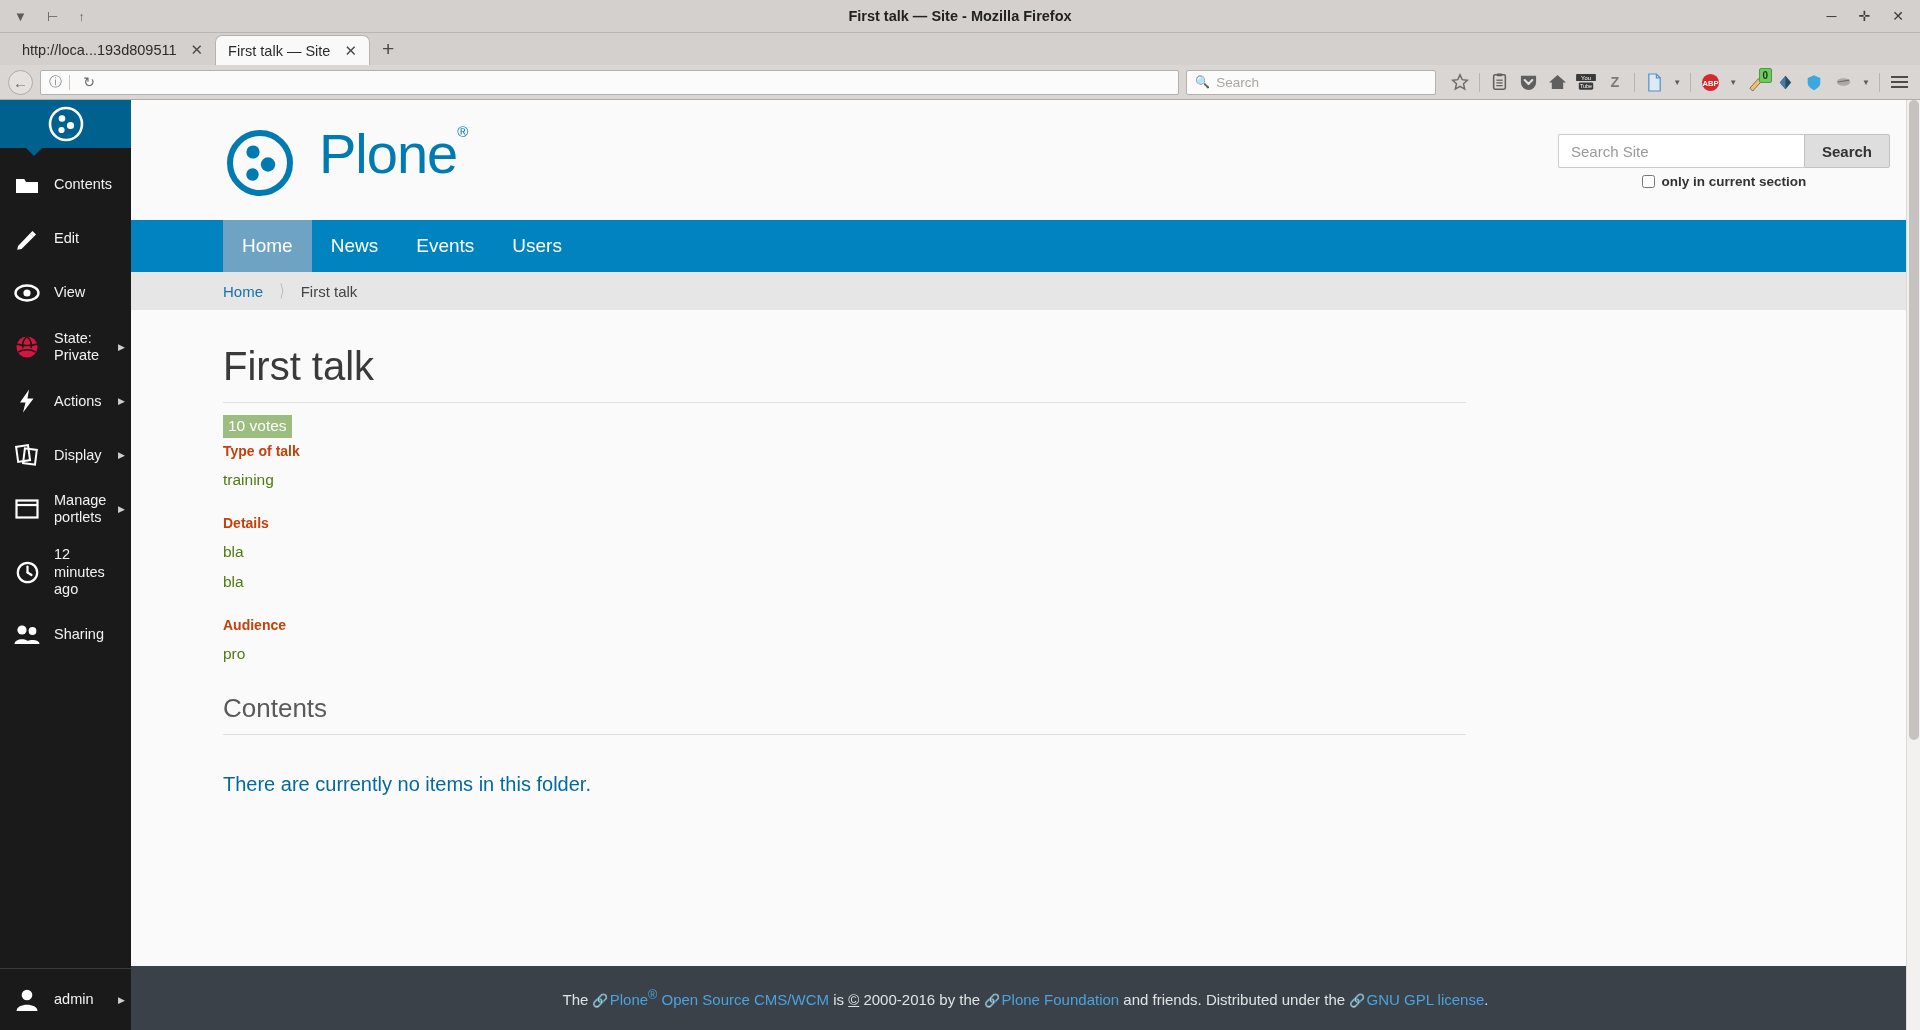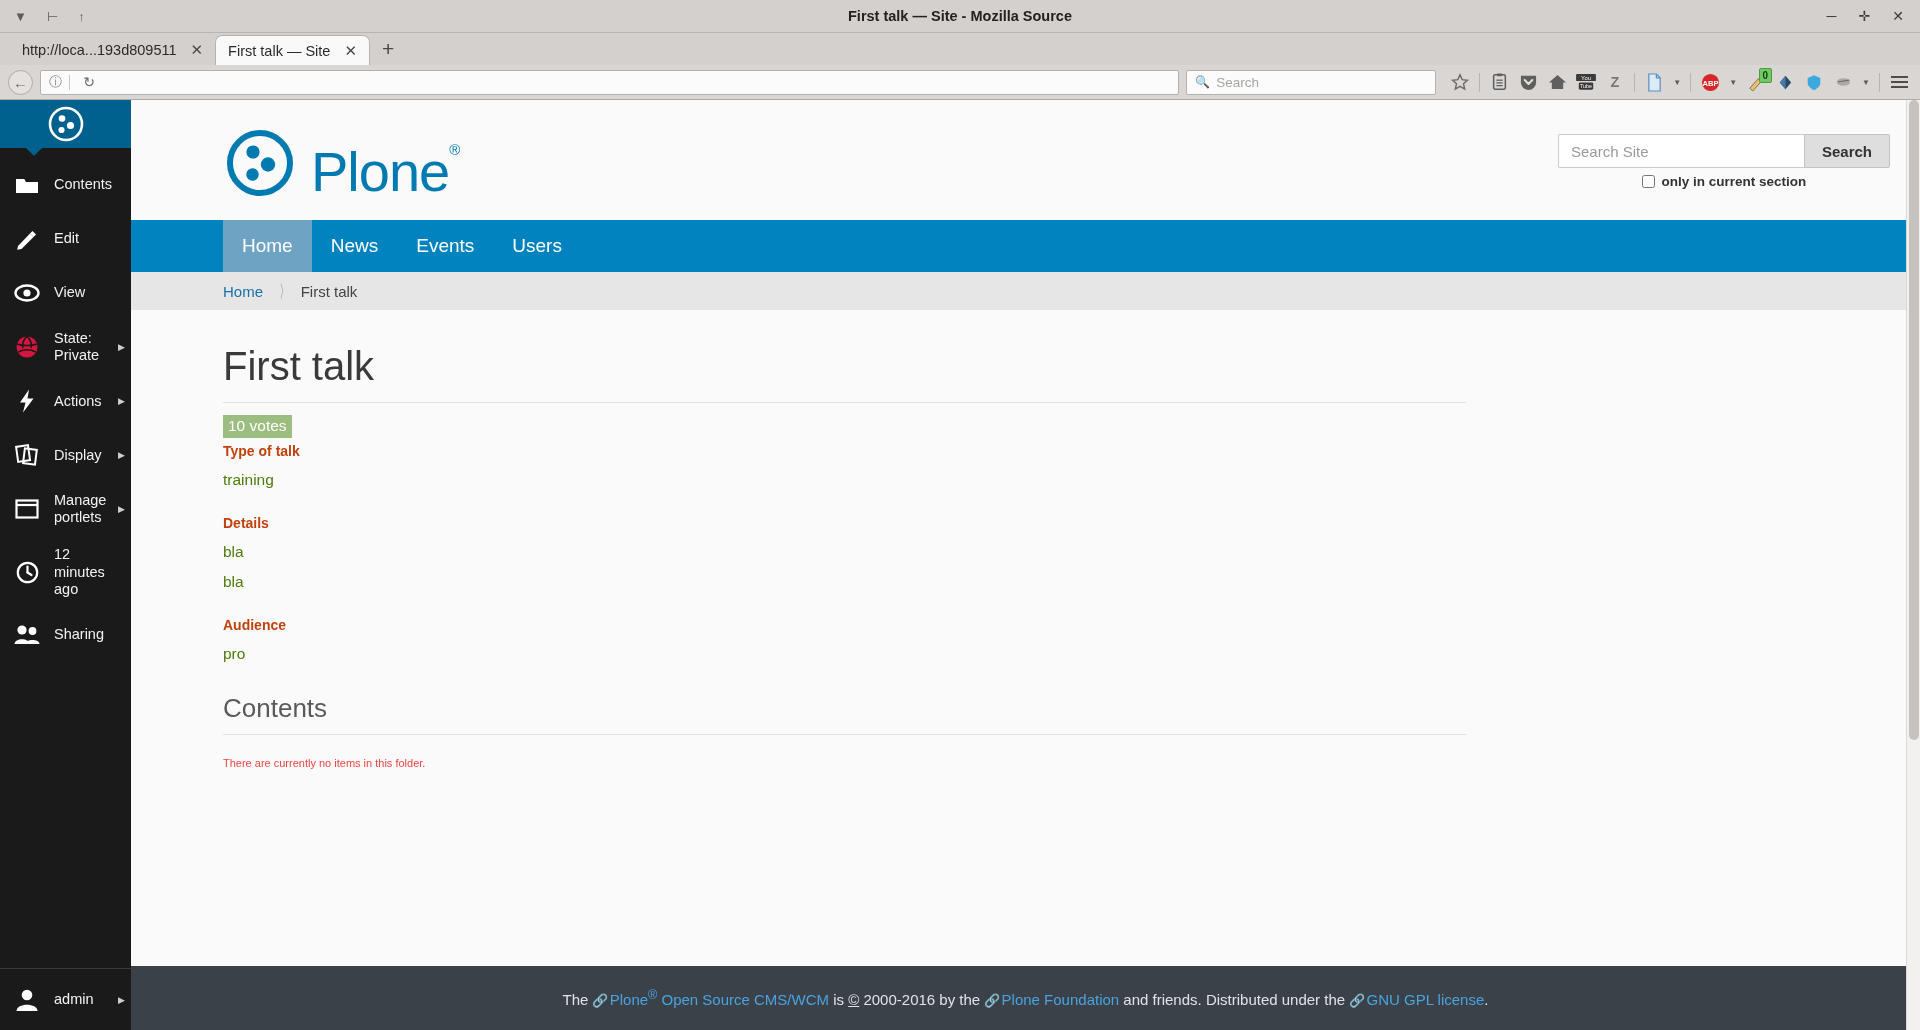--- a/index.html
+++ b/index.html
@@ -140,21 +140,21 @@
     gap: 14px; padding: 16px 8px 16px 14px; position: relative; cursor: pointer;
     min-height: 62px;
   }
 
   
   #site { flex: 1; display: flex; flex-direction: column; background: #fafafa; min-width: 0; }
   .site-header {
     background: #fafafa; display: flex; align-items: flex-start;
     padding: 26px 30px 20px 92px; position: relative; flex: 0 0 auto;
   }
-  .plone-logo { display: flex; align-items: flex-end; gap: 14px; }
+  .plone-logo { display: flex; align-items: flex-start; gap: 22px; }
   .plone-logo-text {
     font-size: 56px; color: #007bb1; letter-spacing: -1px;
     font-weight: normal; line-height: 1; position: relative;
   }
   .plone-logo-text sup { font-size: 15px; vertical-align: super; top: -16px; position: relative; }
 
   .site-search { margin-left: auto; text-align: right; padding-top: 8px; }
   .ss-row { display: flex; }
   .ss-input {
     width: 246px; height: 34px; border: 1px solid #ccc; border-right: none;
@@ -202,21 +202,21 @@
     display: inline-block; background: #9cbd80; color: #fff;
     font-size: 15.5px; padding: 1px 5px; line-height: 1.35;
   }
   .field-label { font-size: 14px; font-weight: bold; color: #c2410c; margin: 5px 0 0 0; }
   .field-value { font-size: 15.5px; color: #4d7c0f; margin: 12px 0 0 0; }
   .field-gap { margin-top: 26px; }
   .contents-h {
     font-size: 26px; color: #5a5a5a; font-weight: normal;
     margin: 30px 0 10px 0;
   }
-  .contents-empty { font-size: 11px; color: #ef4444; margin: 22px 0 0 0; }
+  .contents-empty { font-size: 20px; color: #0369a1; margin: 38px 0 0 0; }
 
   .site-footer {
     background: #3b4148; padding: 22px 0; text-align: center; flex: 0 0 auto;
   }
   .footer-text { font-size: 15px; color: #dfe3e6; }
   .footer-text a { color: #4aa3df; text-decoration: none; }
   .footer-link-ico { color: #8d9aa5; font-size: 13px; margin-right: 1px; }
 
   
   #scroll-rail {
@@ -232,21 +232,21 @@
 <body>
 
 <div id="browser">
 
   <div class="ff-titlebar">
     <div class="ff-tb-left">
       <span class="ff-tb-icon">▼</span>
       <span class="ff-tb-icon">⊢</span>
       <span class="ff-tb-icon">↑</span>
     </div>
-    <div class="ff-title">First talk — Site - Mozilla Source</div>
+    <div class="ff-title">First talk — Site - Mozilla Firefox</div>
     <div class="ff-win-btns">
       <span>─</span>
       <span>✛</span>
       <span>✕</span>
     </div>
   </div>
 
   <div class="ff-tabbar">
     <div class="ff-tab inactive">
       <span class="tab-label">http://loca...193d809511</span>

